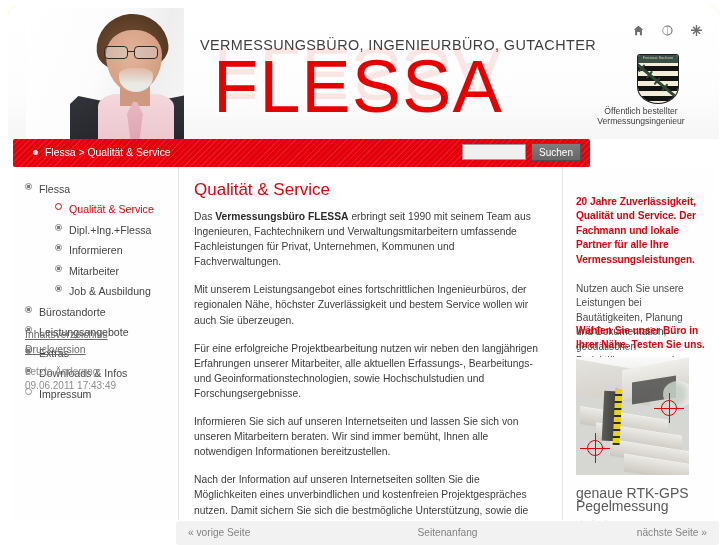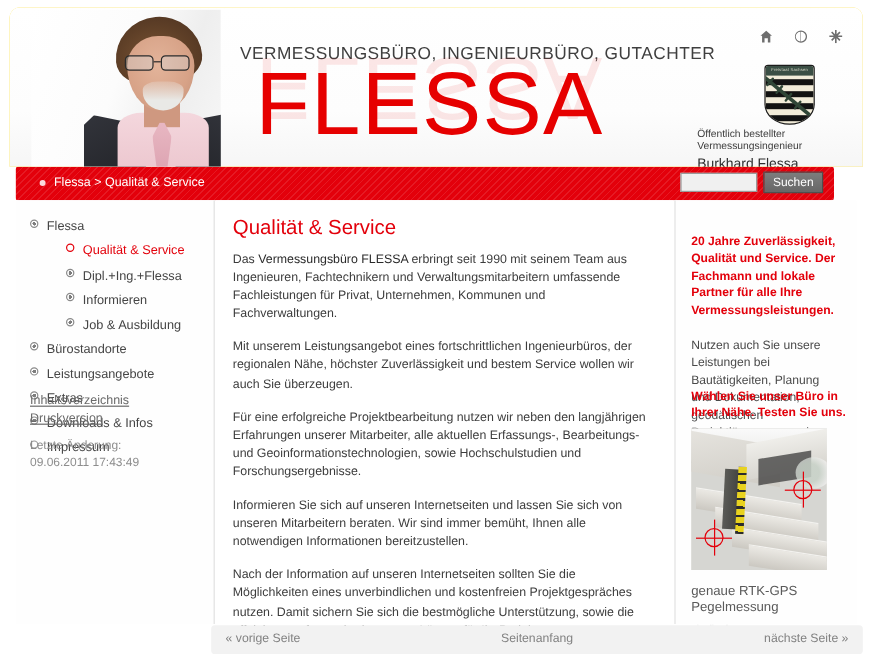--- a/index.html
+++ b/index.html
@@ -146,30 +146,30 @@
   .seal-rue {
     position:absolute; left:-3px; top:6px; width:56px; height:2.6px;
     background:#2f4536; transform: rotate(40deg); transform-origin: left center;
   }
   .seal-rue i {
     position:absolute; top:-3px; width:2.4px; height:9px; background:#2f4536;
     border-radius:2px;
   }
   .seal-caption {
     position:absolute; right:18px; top:100px;
-    width:120px; text-align:left; color:#3c3c3c;
+    width:120px; text-align:center; color:#3c3c3c;
   }
   .seal-caption .l1, .seal-caption .l2 { font-size:8.6px; line-height:10.4px; }
   .seal-caption .l3 { font-size:11.6px; line-height:15px; margin-top:2px; color:#2e2e2e; }
 
   
   .redbar {
     position:absolute;
     left:13px; top:139px;
-    width:682px; height:28px;
+    width:577px; height:28px;
     background:
       repeating-linear-gradient(135deg, rgba(255,255,255,0.10) 0 1px, rgba(0,0,0,0) 1px 4px),
       #e3000b;
     border-radius: 2px;
   }
   .crumb-dot {
     position:absolute; left:20px; top:11px;
     width:5px; height:5px; border-radius:50%;
     background:#fff; opacity:.85;
   }
@@ -262,21 +262,21 @@
   
   .page-title {
     position:absolute; left:14px; top:12px;
     font-size:17px; color:#e3000b; font-weight:400; line-height:22px;
   }
   .content { position:absolute; left:14px; top:42px; width:350px; }
   .content p {
     font-size:10.3px; color:#3c3c3c; line-height:15.1px;
     margin-bottom:13px; text-align:left;
   }
-  .content p b { font-weight:normal; color:#2a2a2a; }
+  .content p b { font-weight:bold; color:#2a2a2a; }
 
   
   .rc { position:absolute; left:13px; top:28px; width:126px; }
   .rc-head {
     font-size:10.1px; color:#e3000b; font-weight:bold; line-height:14.4px;
     margin-bottom:15px;
   }
   .rc-body {
     font-size:10.1px; color:#4a4a4a; line-height:14.4px;
   }
@@ -337,21 +337,21 @@
   .crosshair::before { left:0; top:50%; width:100%; height:1px; }
   .crosshair::after  { top:0; left:50%; height:100%; width:1px; }
   .crosshair i {
     position:absolute; left:7px; top:7px; width:16px; height:16px;
     border:1px solid #e3000b; border-radius:50%;
   }
   .ch1 { left:4px;  top:76px; }
   .ch2 { left:78px; top:36px; }
   .rc-cap {
     position:absolute; left:13px; top:320px; width:130px;
-    font-size:11px; color:#5a5a5a; line-height:13.2px;
+    font-size:14px; color:#5a5a5a; line-height:13.2px;
   }
   .rc-credit {
     position:absolute; left:13px; top:352px; width:130px;
     font-size:8.4px; color:#d9d9d9; line-height:11px;
   }
 
   
   .footer {
     position:absolute;
     left:176px; top:521px; width:543px; height:24px;
@@ -436,21 +436,20 @@
             <i style="left:18px"></i>
             <i style="left:28px"></i>
             <i style="left:38px"></i>
           </div>
       </div>
     </div>
 
     <div class="seal-caption">
       <div class="l1">Öffentlich bestellter</div>
       <div class="l2">Vermessungsingenieur</div>
-      <div class="l3">Burkhard Flessa</div>
     </div>
   </div>
 
   <div class="redbar">
     <span class="crumb-dot"></span>
     <span class="crumb">Flessa &gt; Qualität &amp; Service</span>
     <div class="search-wrap">
       <input class="search-input" type="text" placeholder="" value="" style="">
       <button class="search-btn">Suchen</button>
     </div>
@@ -470,20 +469,24 @@
                 <span class="bullet"></span>
                 <a href="#">Qualität &amp; Service</a>
               </li>
               <li>
                 <span class="bullet"></span>
                 <a href="#">Dipl.+Ing.+Flessa</a>
               </li>
               <li>
                 <span class="bullet"></span>
                 <a href="#">Informieren</a>
+              </li>
+              <li>
+                <span class="bullet"></span>
+                <a href="#">Mitarbeiter</a>
               </li>
               <li>
                 <span class="bullet"></span>
                 <a href="#">Job &amp; Ausbildung</a>
               </li>
             </ul>
           </li>
 
           <li class="filled">
             <span class="bullet"></span>

